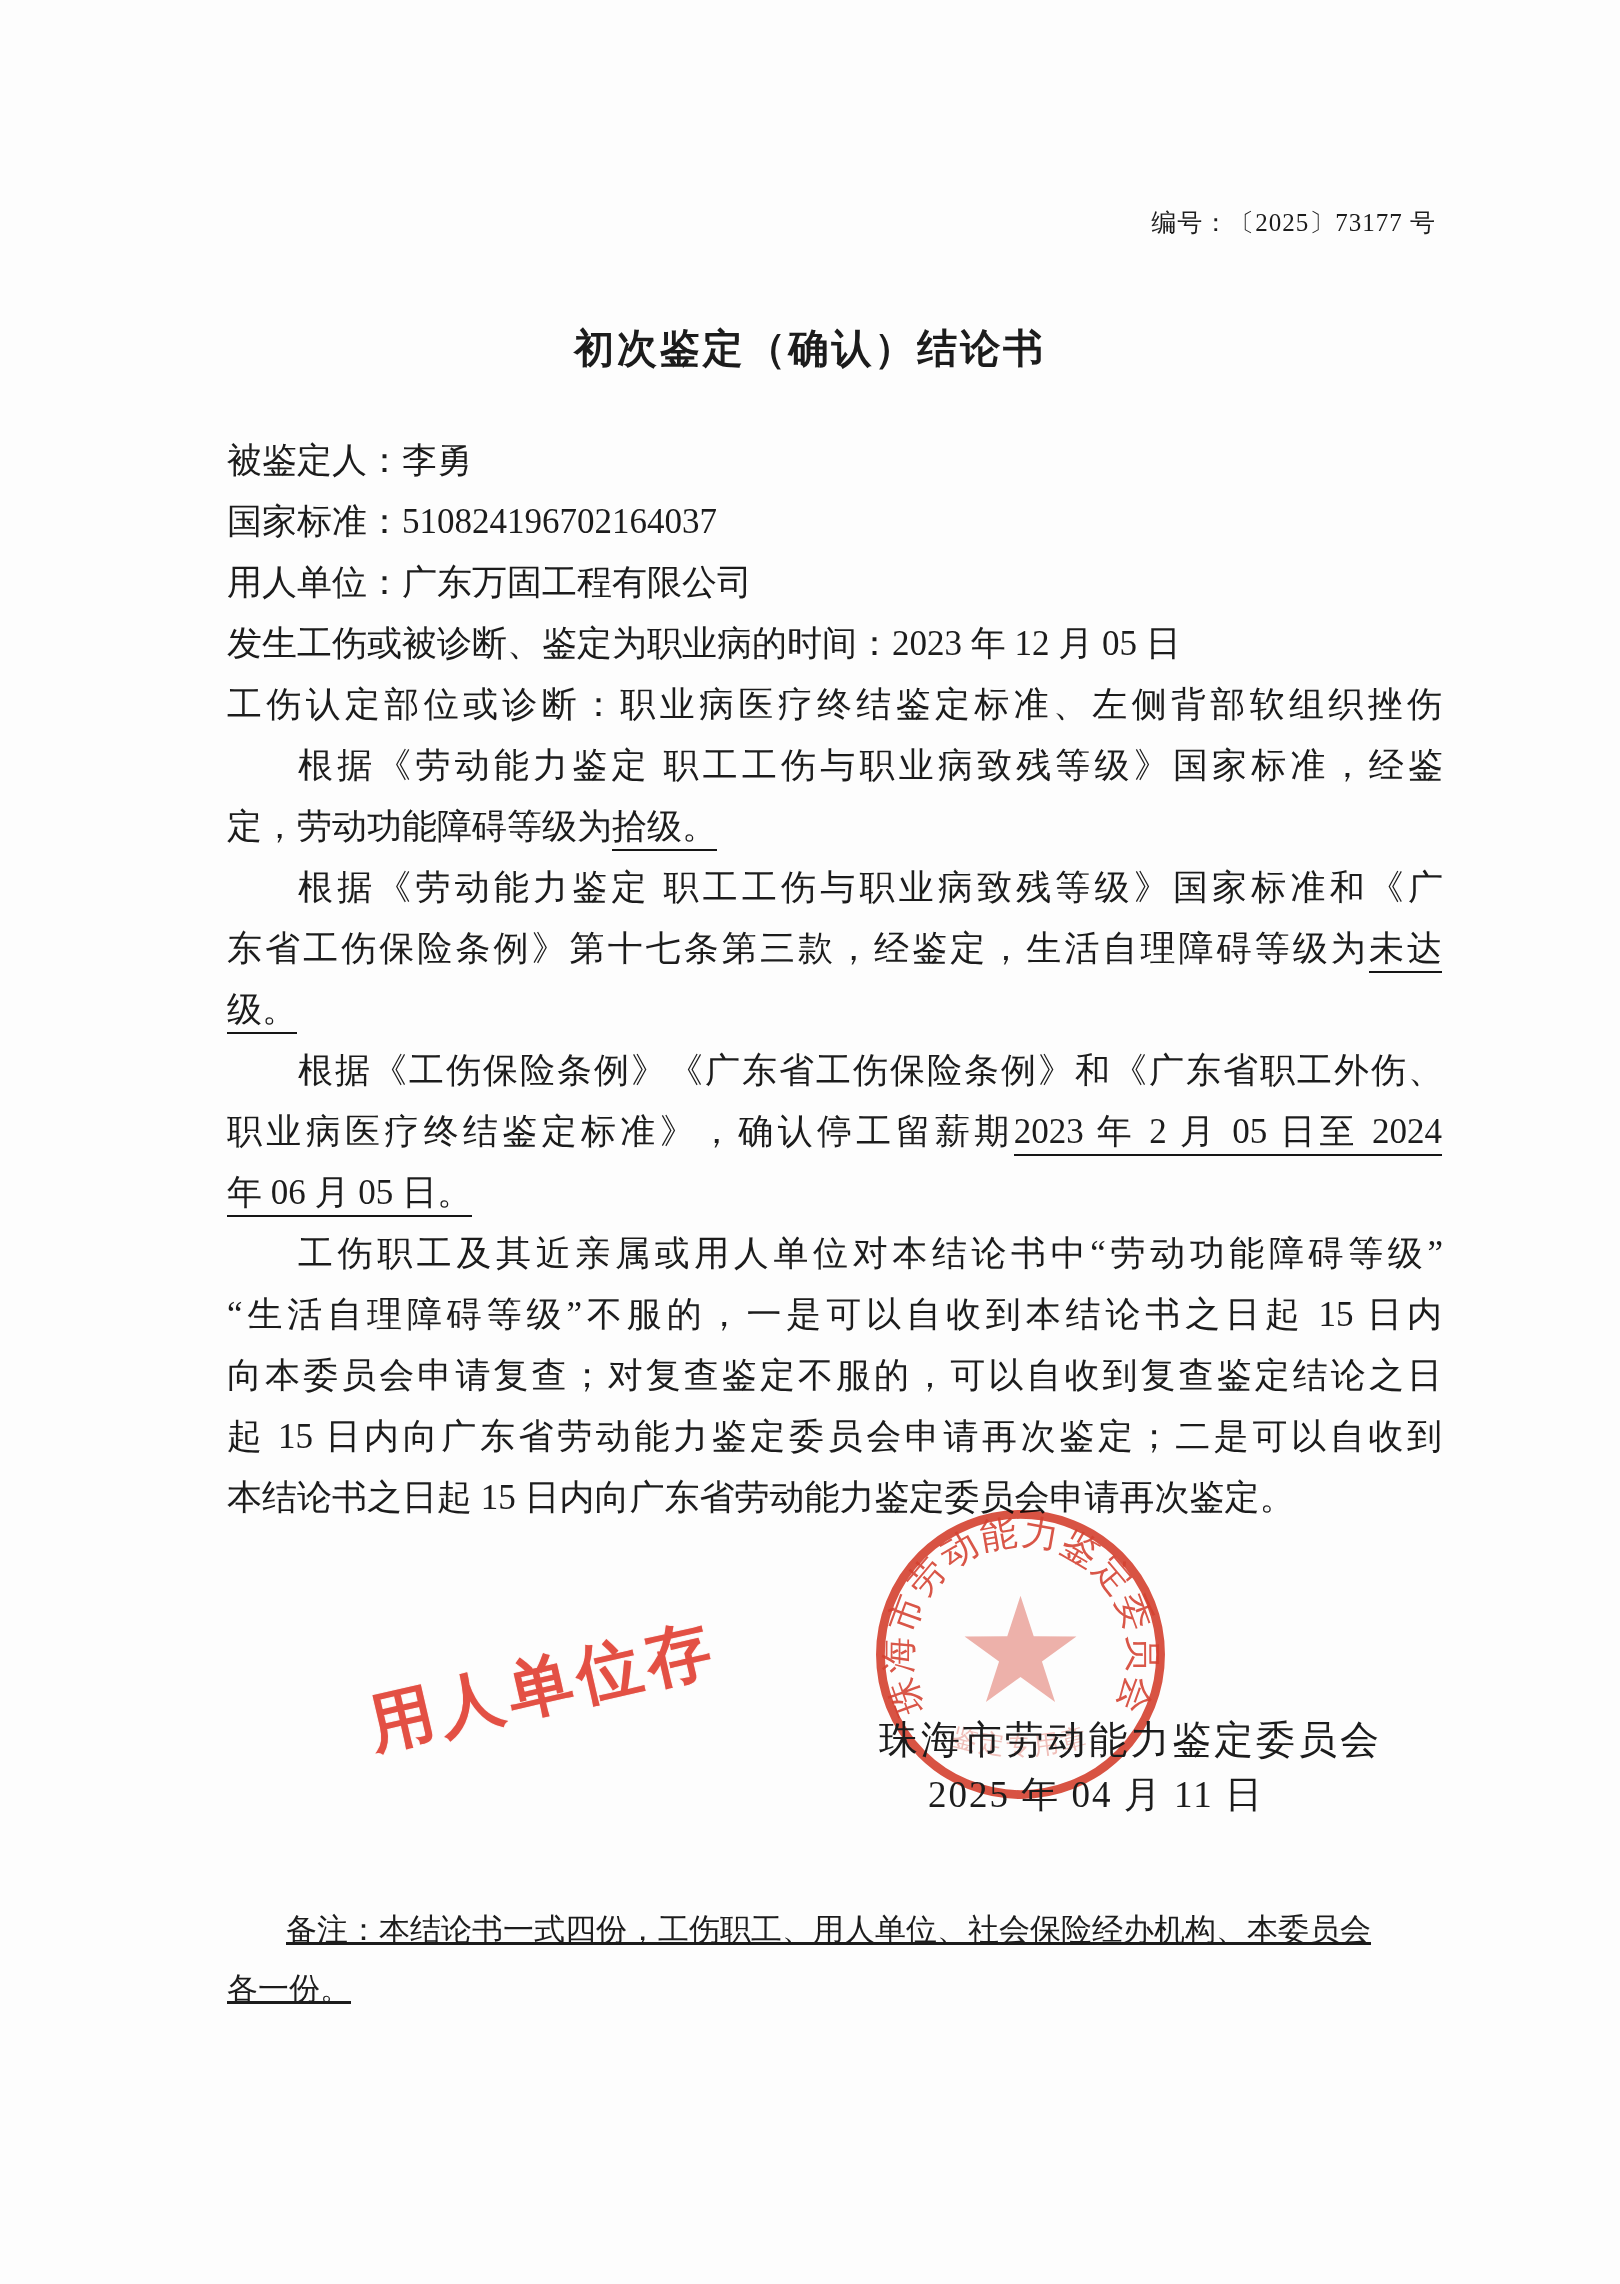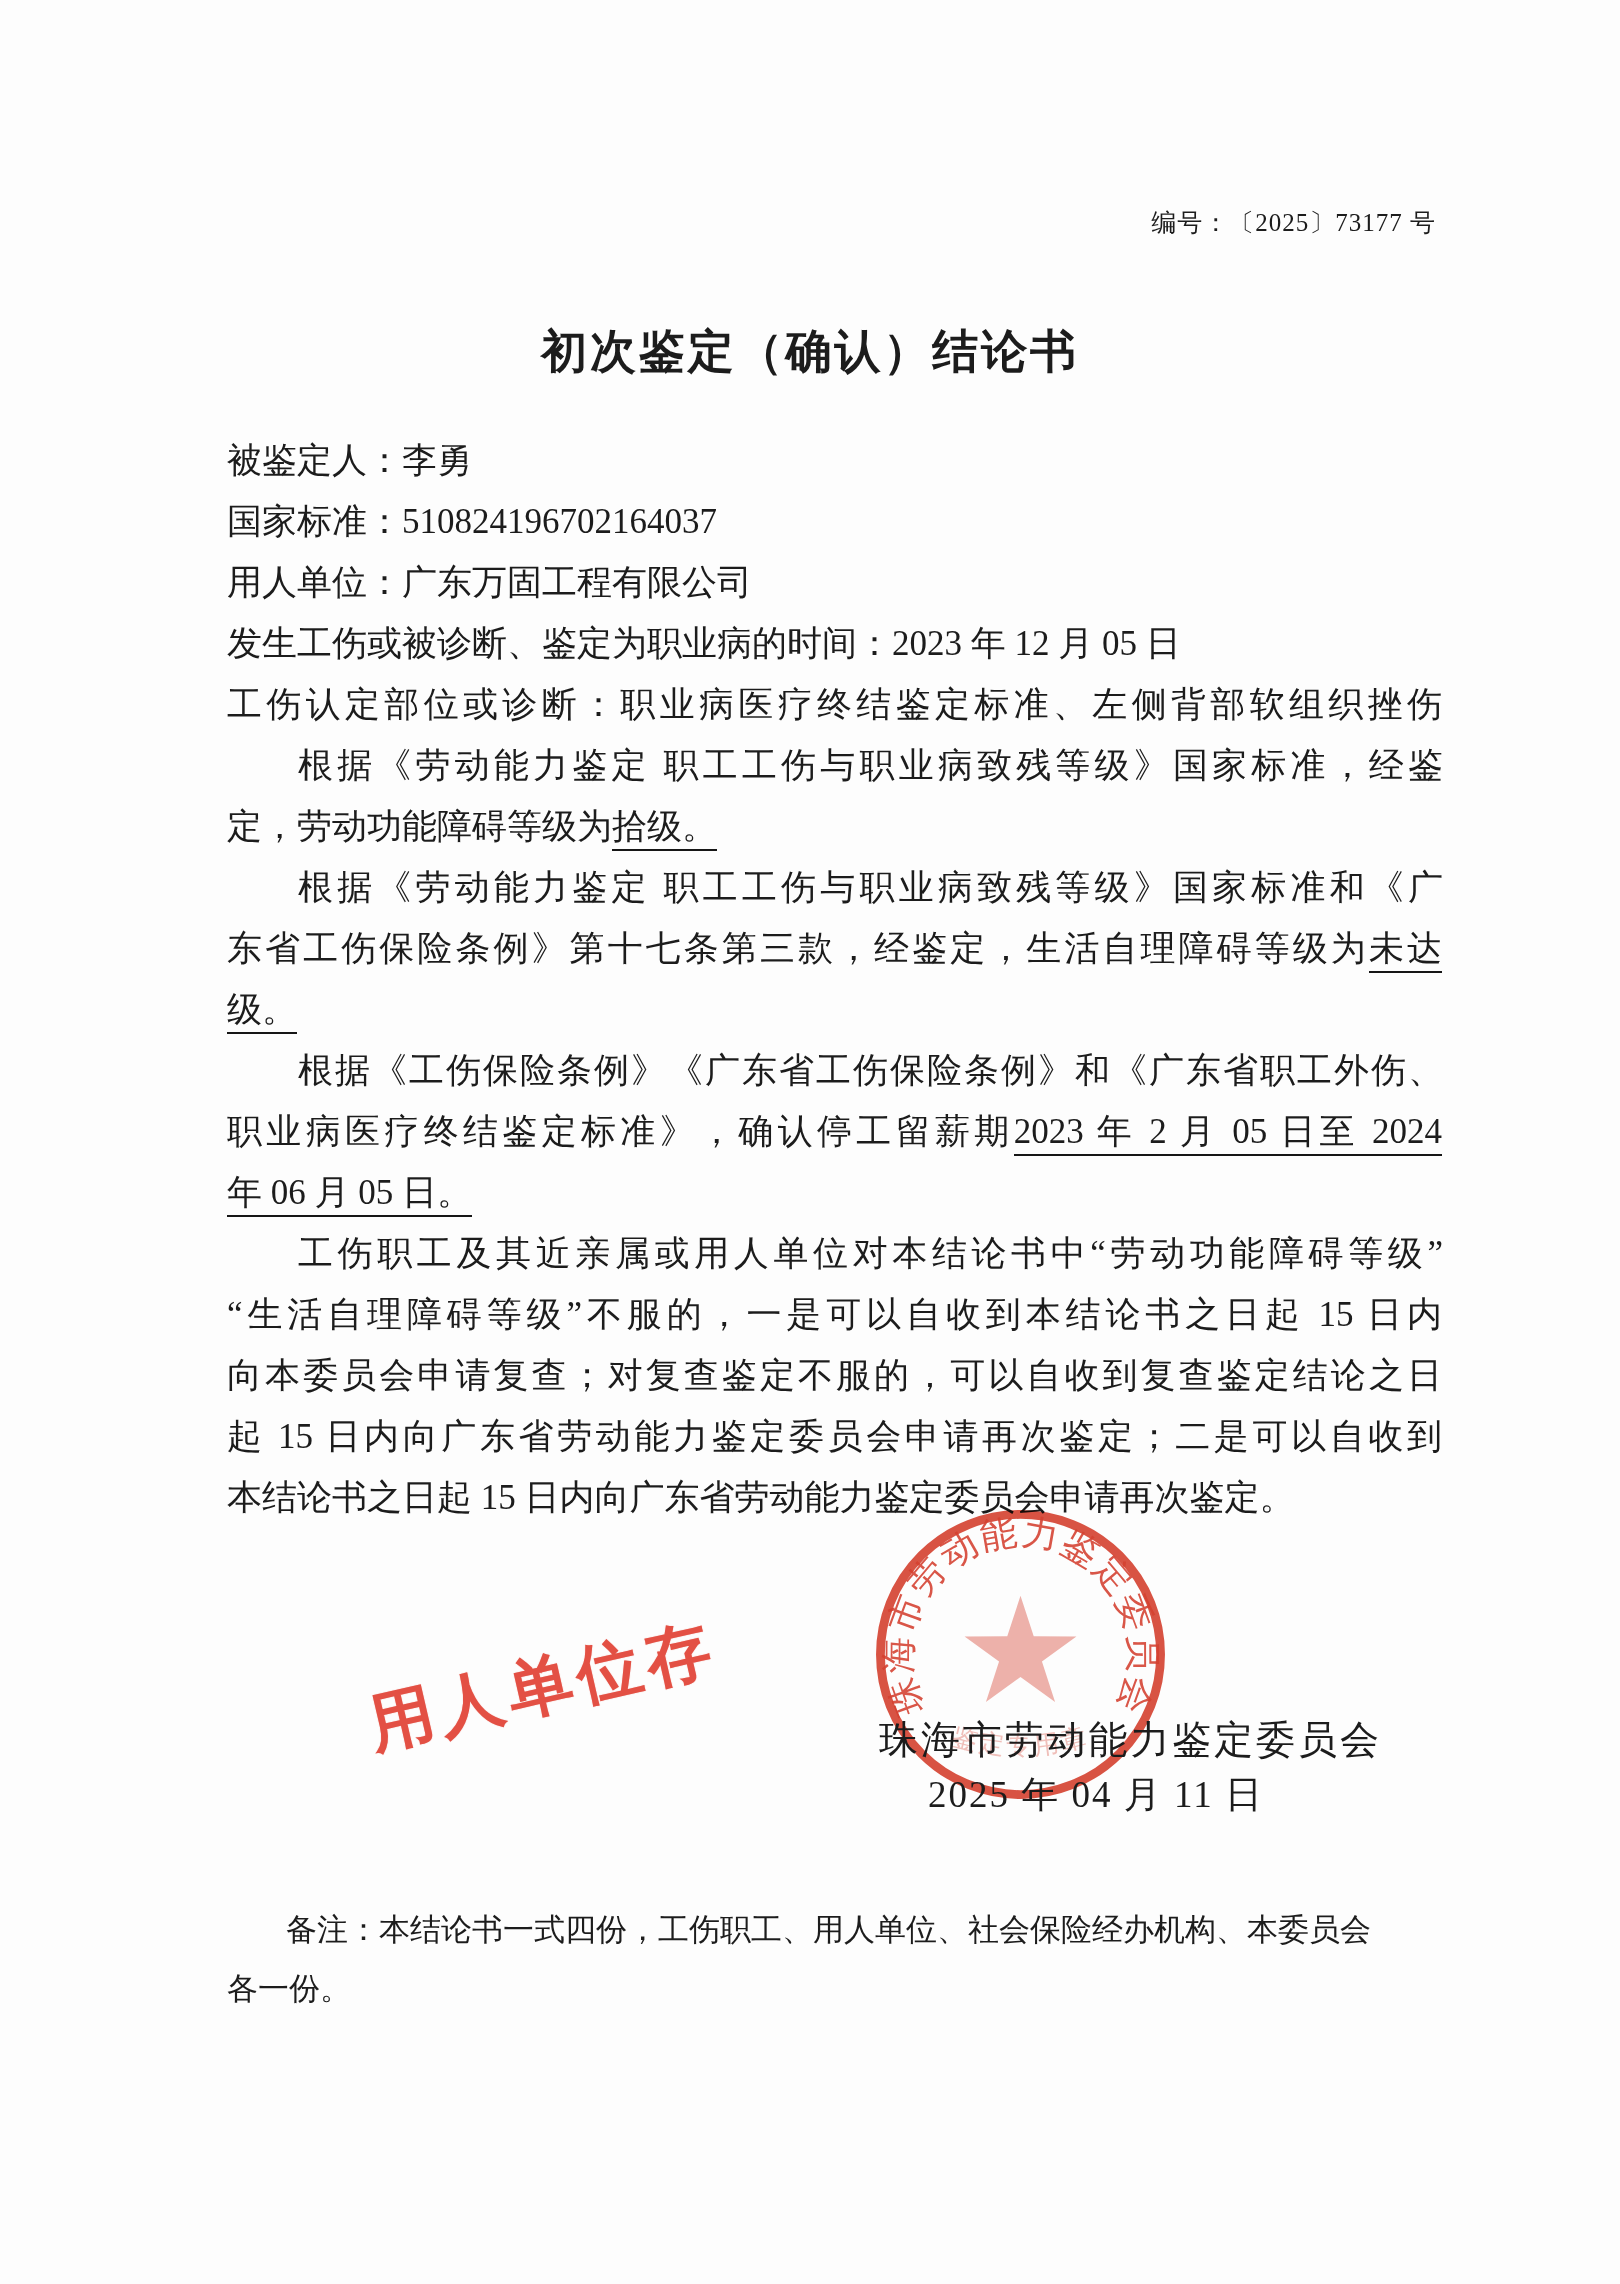--- a/index.html
+++ b/index.html
@@ -12,21 +12,21 @@
     overflow:hidden;
   }
   .page{position:absolute;inset:0;}
 
   .doc-number{
     position:absolute;top:206px;right:184px;
     font-size:25px;letter-spacing:1px;white-space:nowrap;
   }
   .doc-title{
     position:absolute;top:321px;left:0;width:100%;
-    text-align:center;font-size:46px;font-weight:700;
+    text-align:center;font-size:40px;font-weight:700;
     letter-spacing:2.9px;margin:0;
   }
 
   .body-text{
     position:absolute;left:227px;top:430px;width:1215px;
     font-size:35px;
   }
   .line{
     display:block;height:61px;line-height:61px;
     white-space:nowrap;
@@ -64,20 +64,21 @@
     font-size:39px;letter-spacing:2.9px;white-space:nowrap;
   }
   .signature-date{
     position:absolute;left:928px;top:1770px;
     font-size:37px;letter-spacing:2px;white-space:nowrap;
   }
 
   .note{
     position:absolute;left:227px;top:1900px;width:1220px;
     font-size:31px;
+    text-decoration:underline;
   }
   .note .n-line{display:block;height:59px;line-height:59px;white-space:nowrap;}
   .note .n1{padding-left:59px;}
 </style>
 </head>
 <body>
 
 <div class="page">
 
   <div class="doc-number">编号：〔2025〕73177 号</div>

